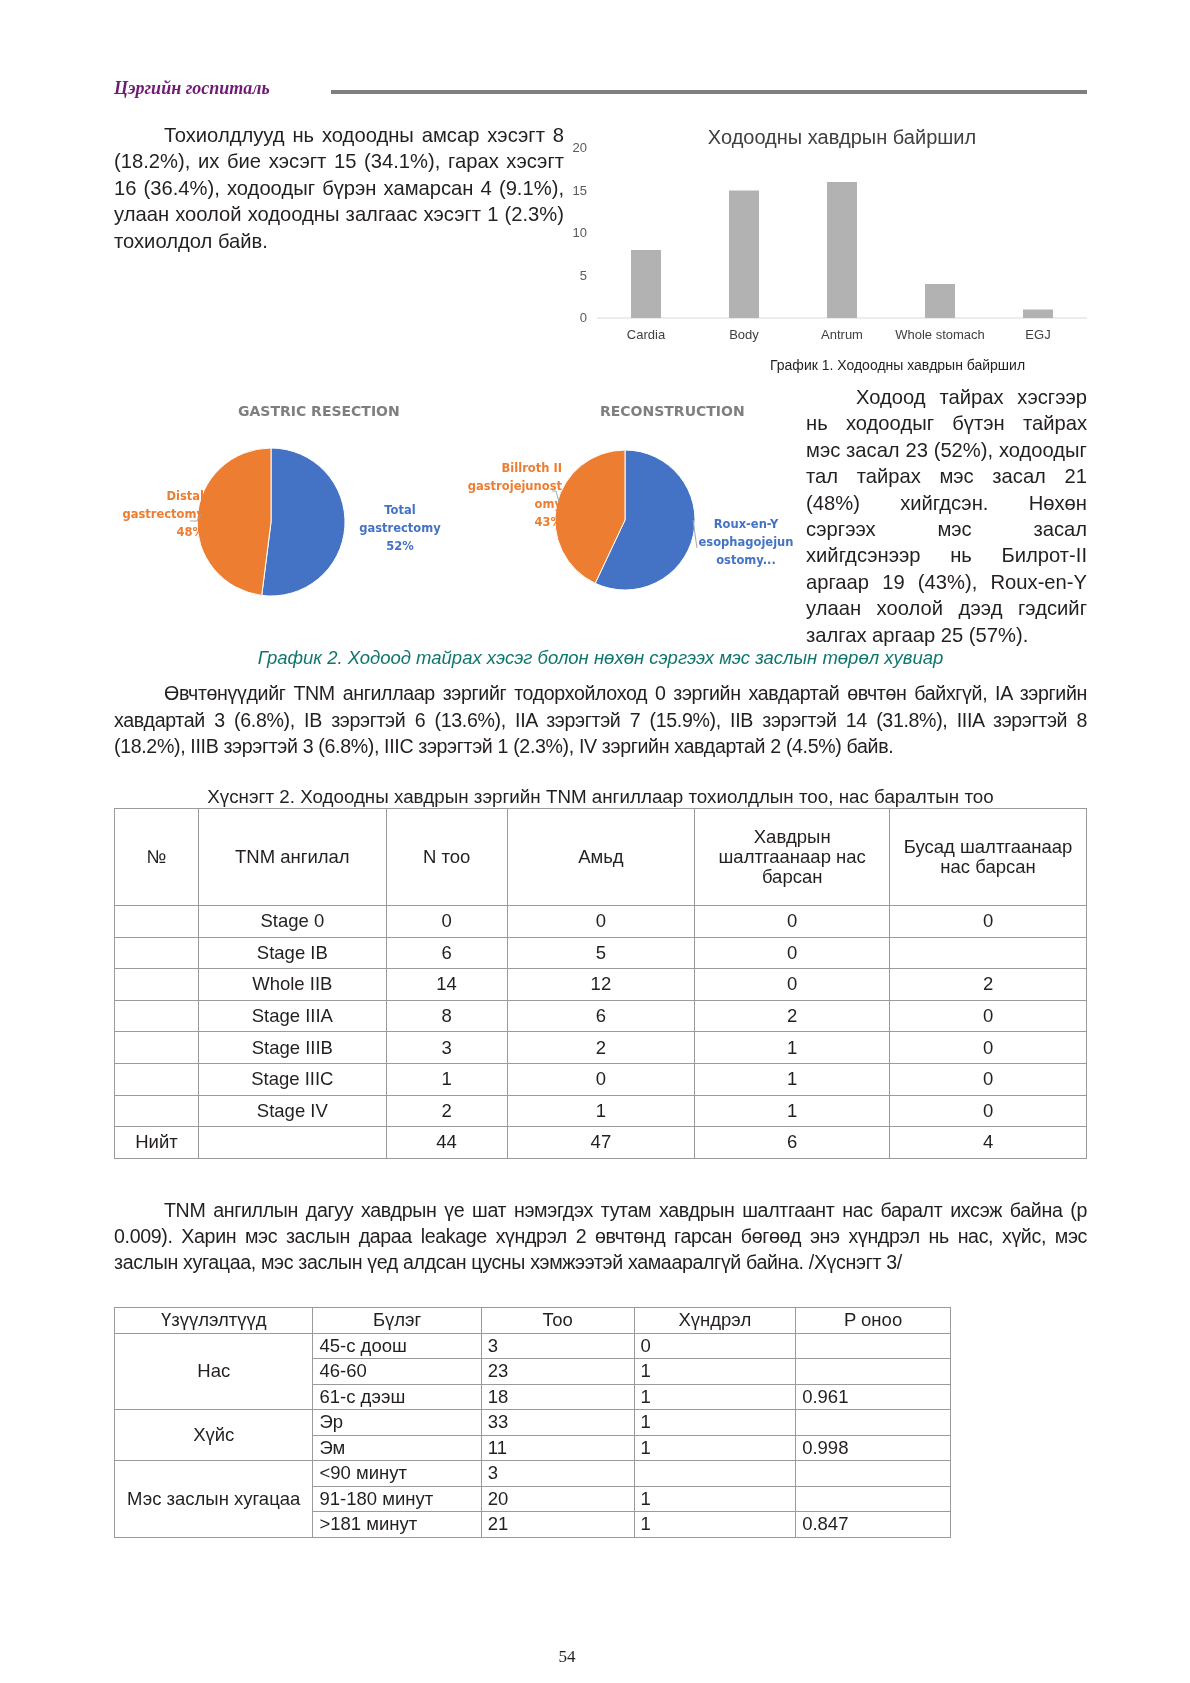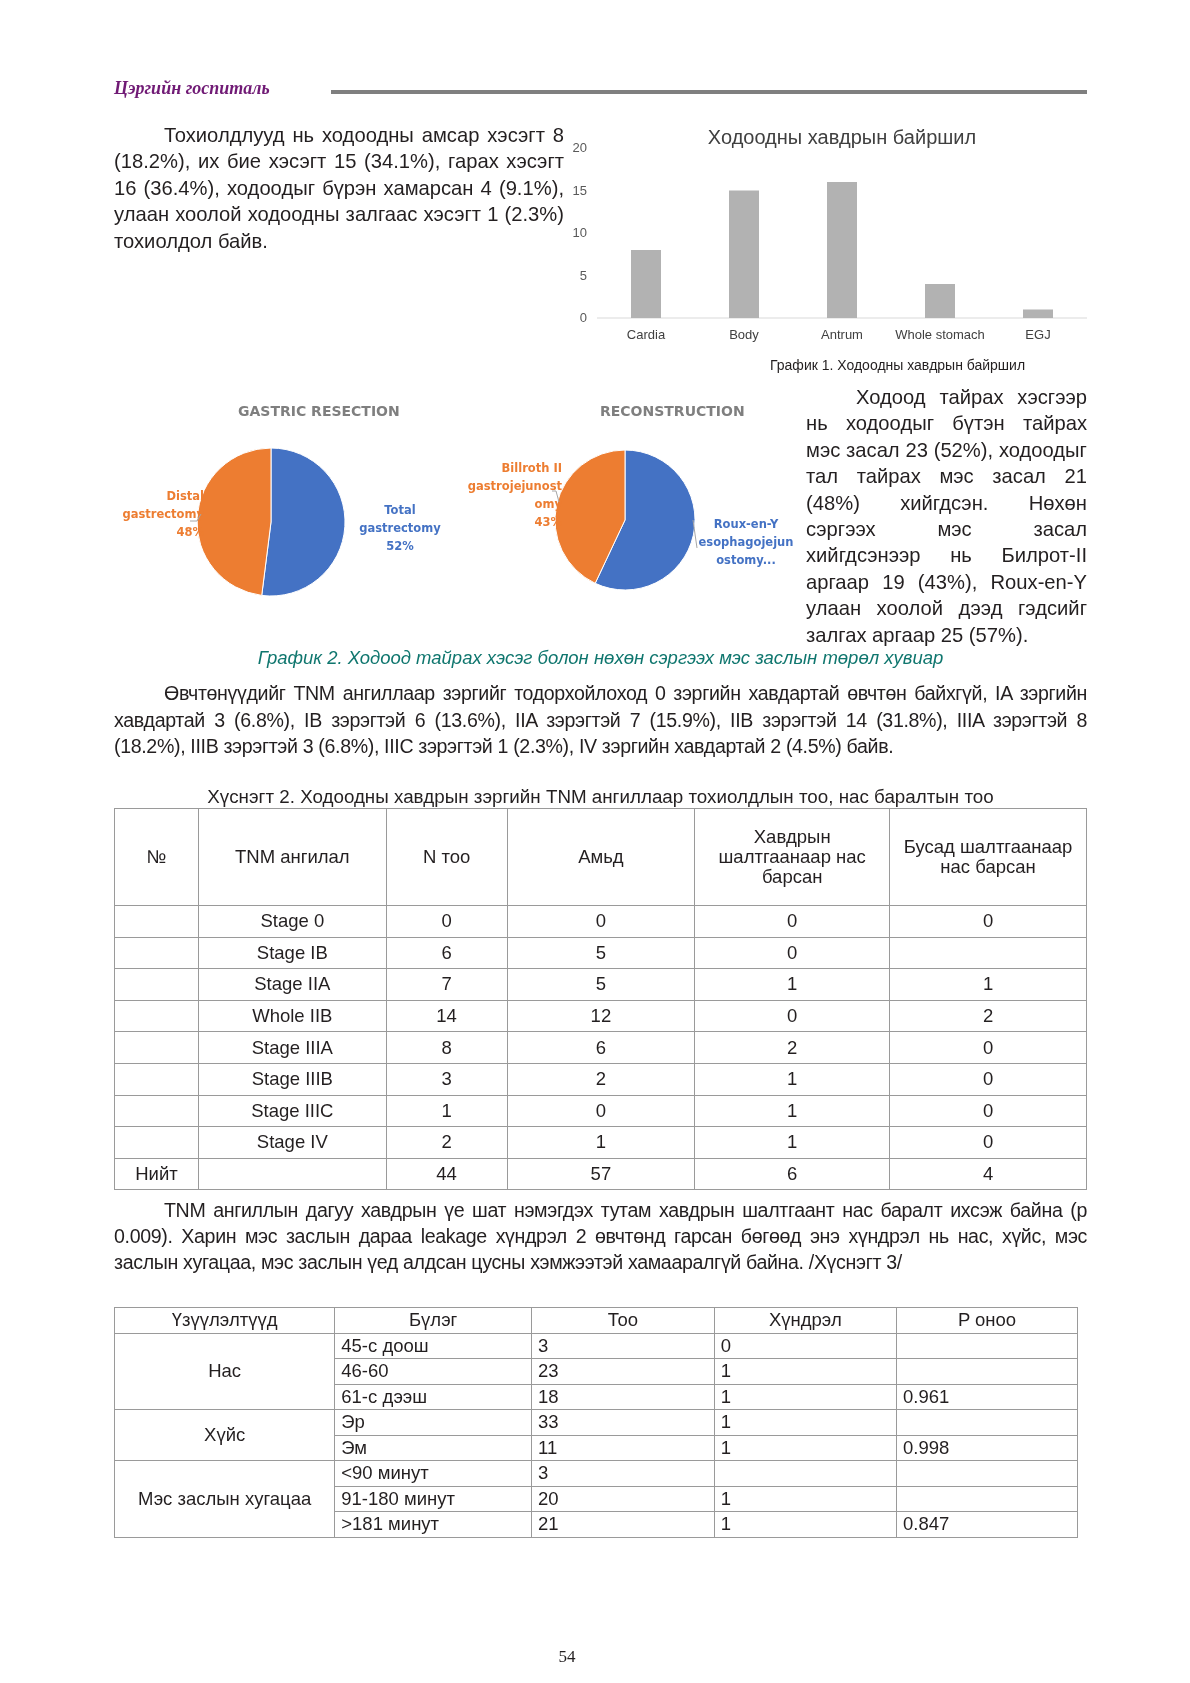--- a/index.html
+++ b/index.html
@@ -25,21 +25,21 @@
   .pie-title { font-family: "DejaVu Sans", sans-serif; font-weight: bold; font-size: 14px; color: #7f7f7f; margin-left: 44px; }
   .pie-label { font-family: "DejaVu Sans", sans-serif; font-weight: bold; font-size: 11.5px; line-height: 18px; text-align: center; }
   .orange { color: #ed7d31; text-align: right; }
   .blue { color: #4472c4; }
   
   table { border-collapse: collapse; position: absolute; }
   .t2 { left: 114px; top: 808px; width: 973px; font-size: 18.5px; color: #231f20; }
   .t2 td, .t2 th { border: 1px solid #9a9a9a; text-align: center; font-weight: normal; padding: 0 4px; }
   .t2 thead th { height: 96px; line-height: 20px; }
   .t2 tbody td { height: 30.6px; }
-  .t3 { left: 114px; top: 1307px; width: 964px; font-size: 18.5px; color: #231f20; }
+  .t3 { left: 114px; top: 1307px; width: 837px; font-size: 18.5px; color: #231f20; }
   .t3 td, .t3 th { border: 1px solid #9a9a9a; font-weight: normal; padding: 0 6px; height: 24.5px; }
   .t3 th { text-align: center; }
   .t3 td.grp { text-align: center; }
   .page-num { left: 0; top: 1603px; width: 1134px; text-align: center; font-family: "Liberation Serif", serif; font-size: 17px; color: #231f20; margin-top: 44px; }
 </style>
 </head>
 <body>
 
 <div class="abs running-head">Цэргийн госпиталь</div>
 <div class="abs head-rule"></div>
@@ -154,28 +154,20 @@
       <tr>
         <td></td>
         <td>Stage IB</td>
         <td>6</td>
         <td>5</td>
         <td>0</td>
         <td></td>
       </tr>
       <tr>
         <td></td>
-        <td>Stage IIA</td>
-        <td>7</td>
-        <td>5</td>
-        <td>1</td>
-        <td>1</td>
-      </tr>
-      <tr>
-        <td></td>
         <td>Whole IIB</td>
         <td>14</td>
         <td>12</td>
         <td>0</td>
         <td>2</td>
       </tr>
       <tr>
         <td></td>
         <td>Stage IIIA</td>
         <td>8</td>
@@ -204,21 +196,21 @@
         <td>Stage IV</td>
         <td>2</td>
         <td>1</td>
         <td>1</td>
         <td>0</td>
       </tr>
       <tr>
         <td>Нийт</td>
         <td></td>
         <td>44</td>
-        <td>57</td>
+        <td>47</td>
         <td>6</td>
         <td>4</td>
       </tr>
     </tbody>
 </table>
 
 <div class="abs para p4"><span class="indent"></span><span>TNM ангиллын дагуу хавдрын үе шат нэмэгдэх тутам хавдрын шалтгаант нас баралт ихсэж байна (p 0.009). Харин мэс заслын дараа leakage хүндрэл 2 өвчтөнд гарсан бөгөөд энэ хүндрэл нь нас, хүйс, мэс заслын хугацаа, мэс заслын үед алдсан цусны хэмжээтэй хамааралгүй байна. /Хүснэгт 3/</span></div>
 
 <table class="t3">
   <colgroup>

